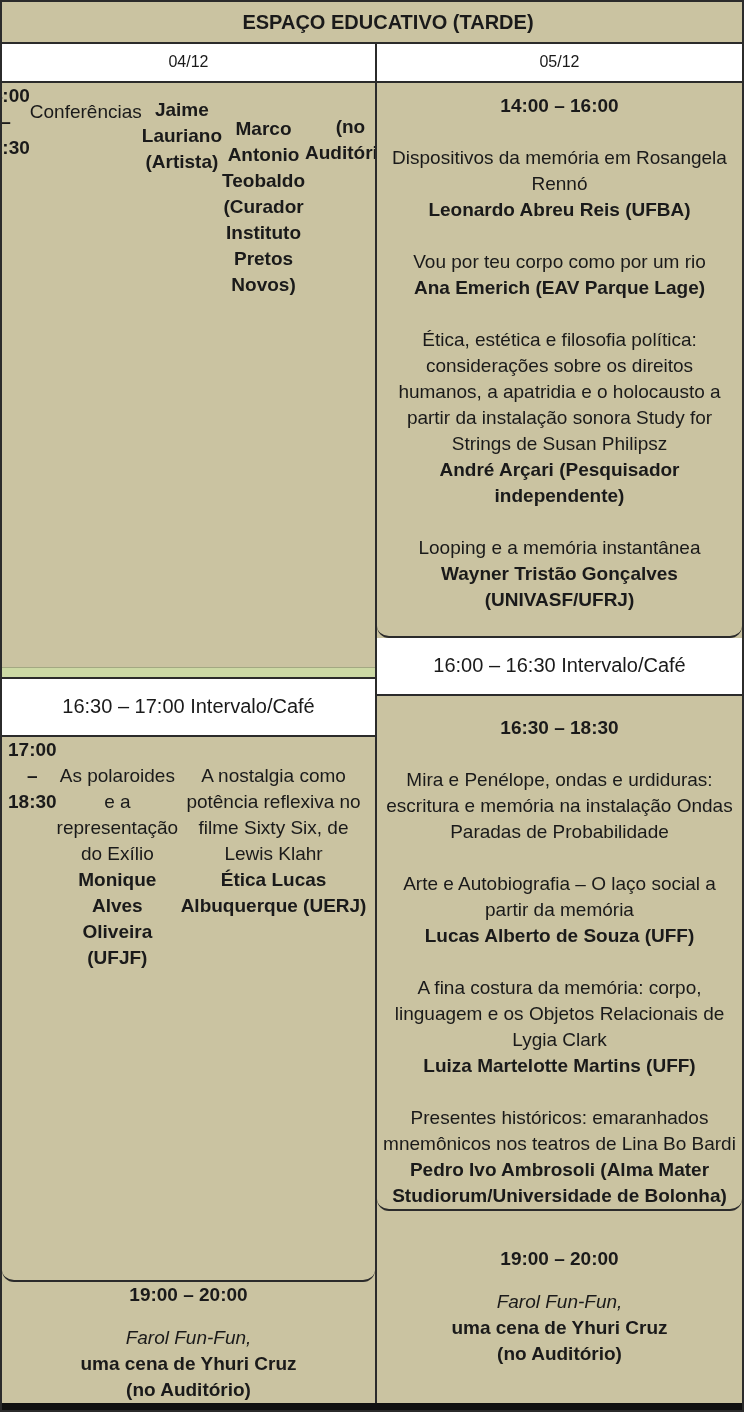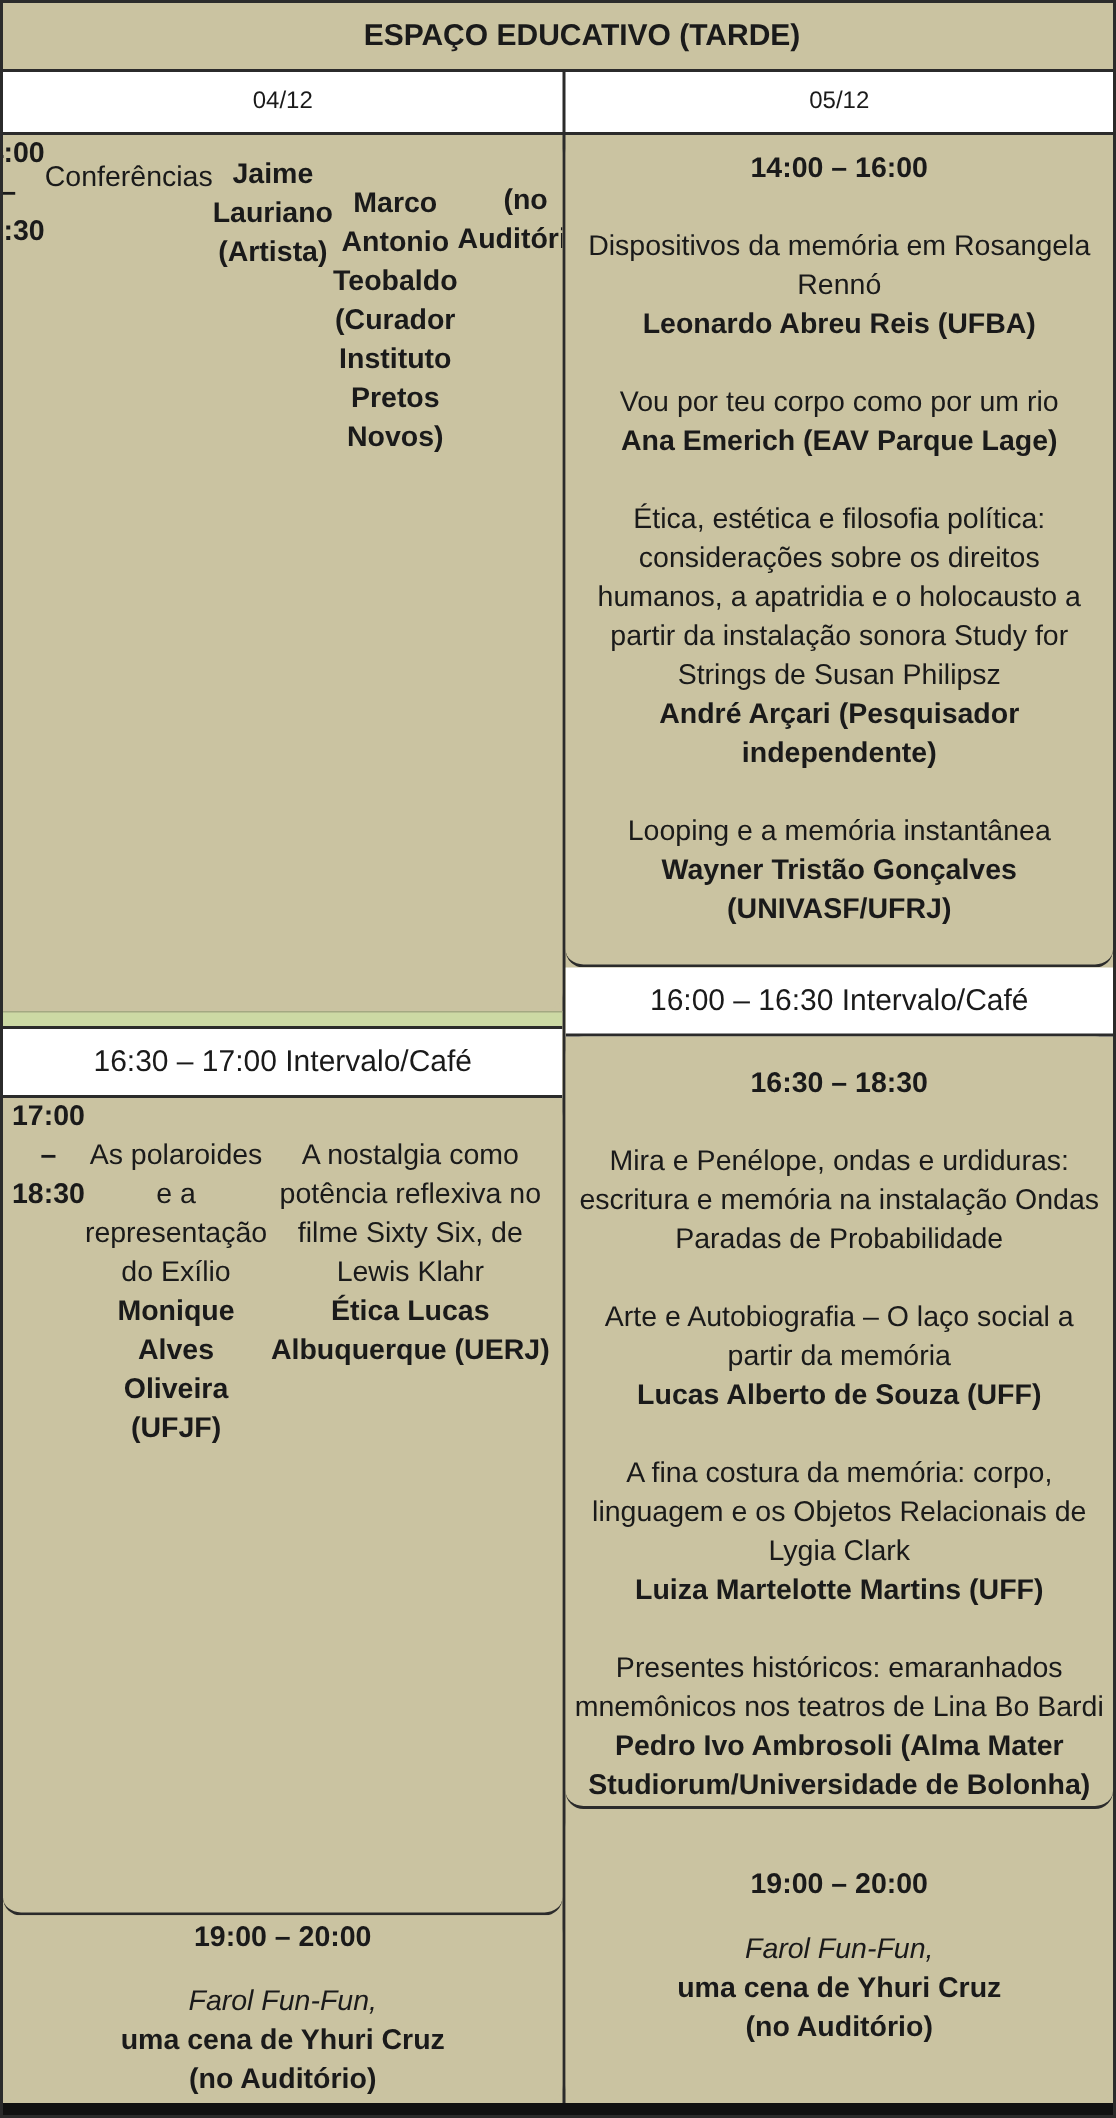--- a/index.html
+++ b/index.html
@@ -77,21 +77,21 @@
   .l-s1-speaker2 { margin-top: 33px; font-weight: bold; }
   .l-s1-location { margin-top: 31px; font-weight: bold; }
 
   .green-strip {
     height: 12px;
     background: var(--green_strip, #ccd9a4);
     border-top: 1px solid #a3a882;
     border-bottom: 2px solid var(--border, #2b2b2b);
   }
   .break-row {
-    height: 46px;
+    height: 58px;
     background: var(--white_bg, #ffffff);
     border-bottom: 2px solid var(--border, #2b2b2b);
     display: flex;
     align-items: center;
     justify-content: center;
     font-size: 20px;
     text-align: center;
   }
   .l-cell2 {
     height: 545px;

